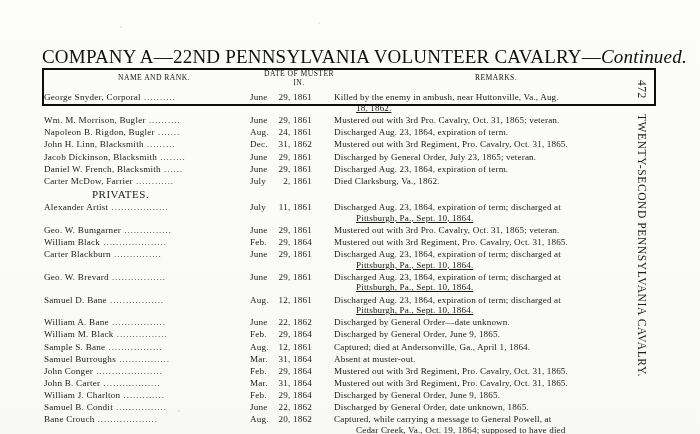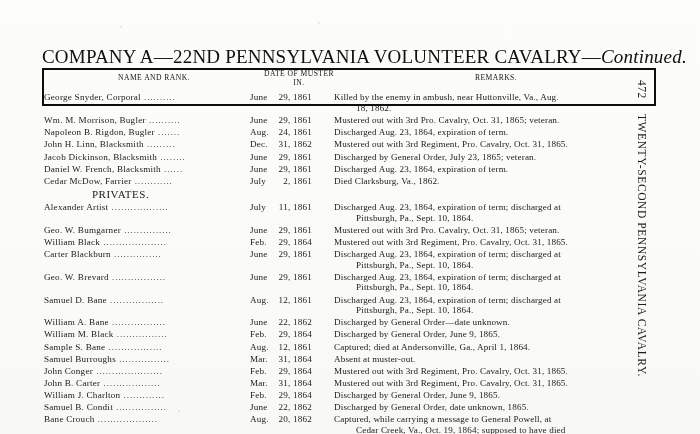--- a/index.html
+++ b/index.html
@@ -133,20 +133,21 @@
   td.cell-date .dy { display: inline-block; min-width: 14px; text-align: right; }
   td.cell-rem {
     padding-left: 7px;
     text-align: justify;
     text-justify: inter-word;
     letter-spacing: 0.15px;
   }
   td.cell-rem .wrap2 {
     display: block;
     padding-left: 22px;
+    text-decoration: underline;
   }
 
   
   tr.section-row td {
     padding-top: 1px;
     padding-bottom: 0.5px;
   }
   .section-label {
     display: block;
     padding-left: 48px;
@@ -221,21 +222,21 @@
           <td class="cell-name"><span>Jacob Dickinson, Blacksmith</span><span class="leader"> ........</span></td>
           <td class="cell-date"><span class="mo">June</span> <span class="dy">29,</span> <span>1861</span></td>
           <td class="cell-rem"><span>Discharged by General Order, July 23, 1865; veteran.</span></td>
         </tr>
         <tr>
           <td class="cell-name"><span>Daniel W. French, Blacksmith</span><span class="leader"> ......</span></td>
           <td class="cell-date"><span class="mo">June</span> <span class="dy">29,</span> <span>1861</span></td>
           <td class="cell-rem"><span>Discharged Aug. 23, 1864, expiration of term.</span></td>
         </tr>
         <tr>
-          <td class="cell-name"><span>Cedar McDow, Farrier</span><span class="leader"> ............</span></td>
+          <td class="cell-name"><span>Carter McDow, Farrier</span><span class="leader"> ............</span></td>
           <td class="cell-date"><span class="mo">July</span> <span class="dy">2,</span> <span>1861</span></td>
           <td class="cell-rem"><span>Died Clarksburg, Va., 1862.</span></td>
         </tr>
         <tr class="section-row">
           <td colspan="3">
             <span class="section-label">PRIVATES.</span>
           </td>
         </tr>
         <tr>
           <td class="cell-name"><span>Alexander Artist</span><span class="leader"> ..................</span></td>

